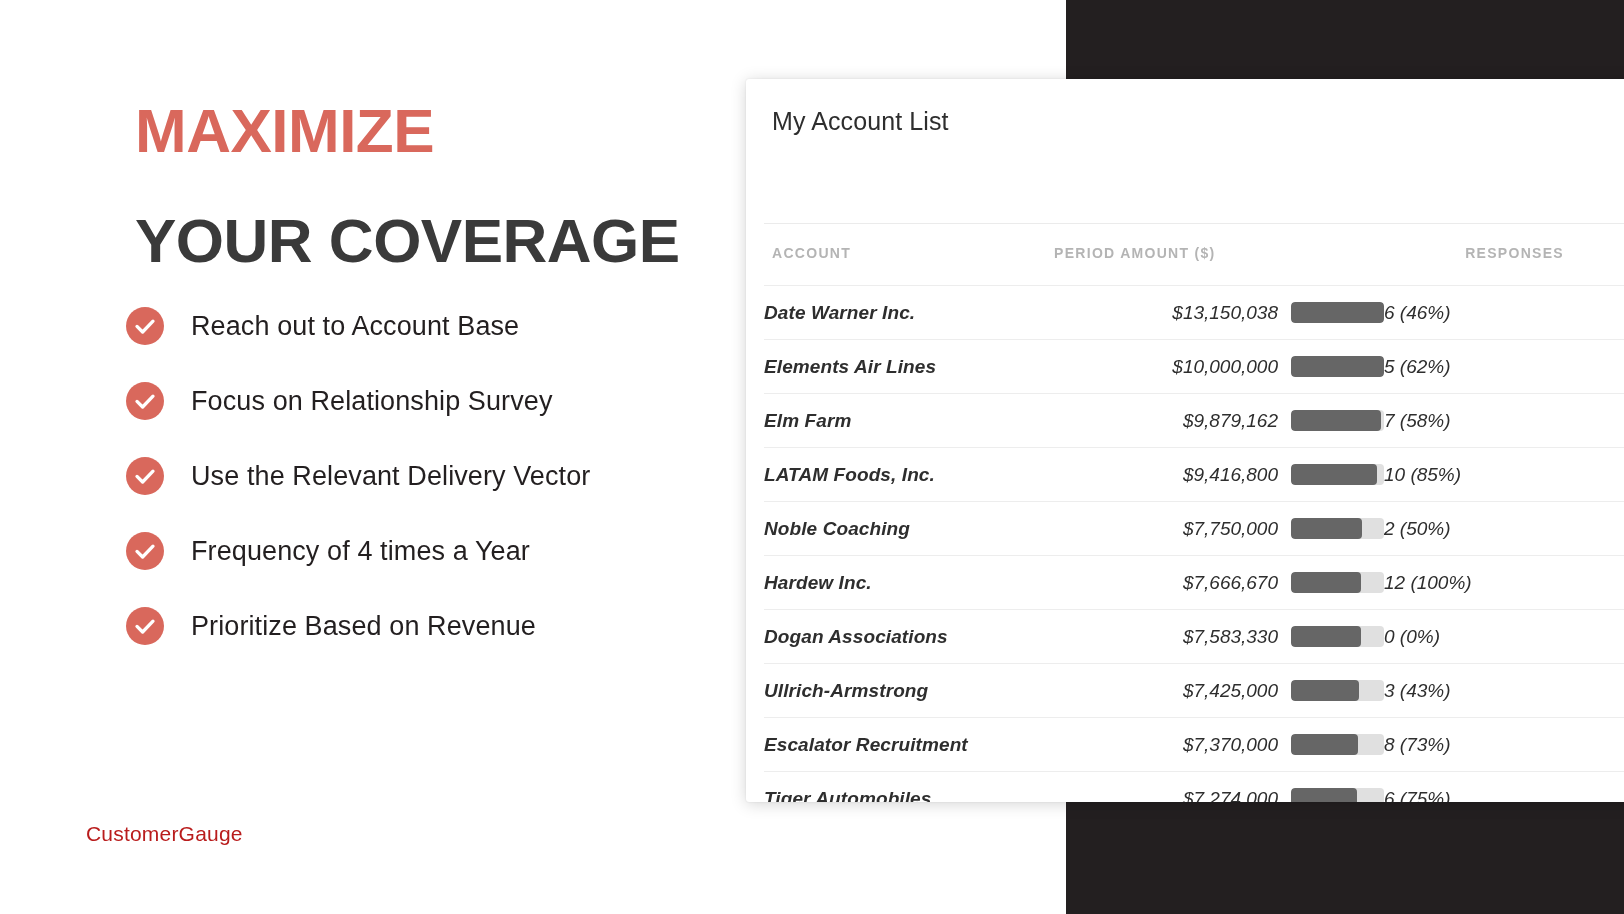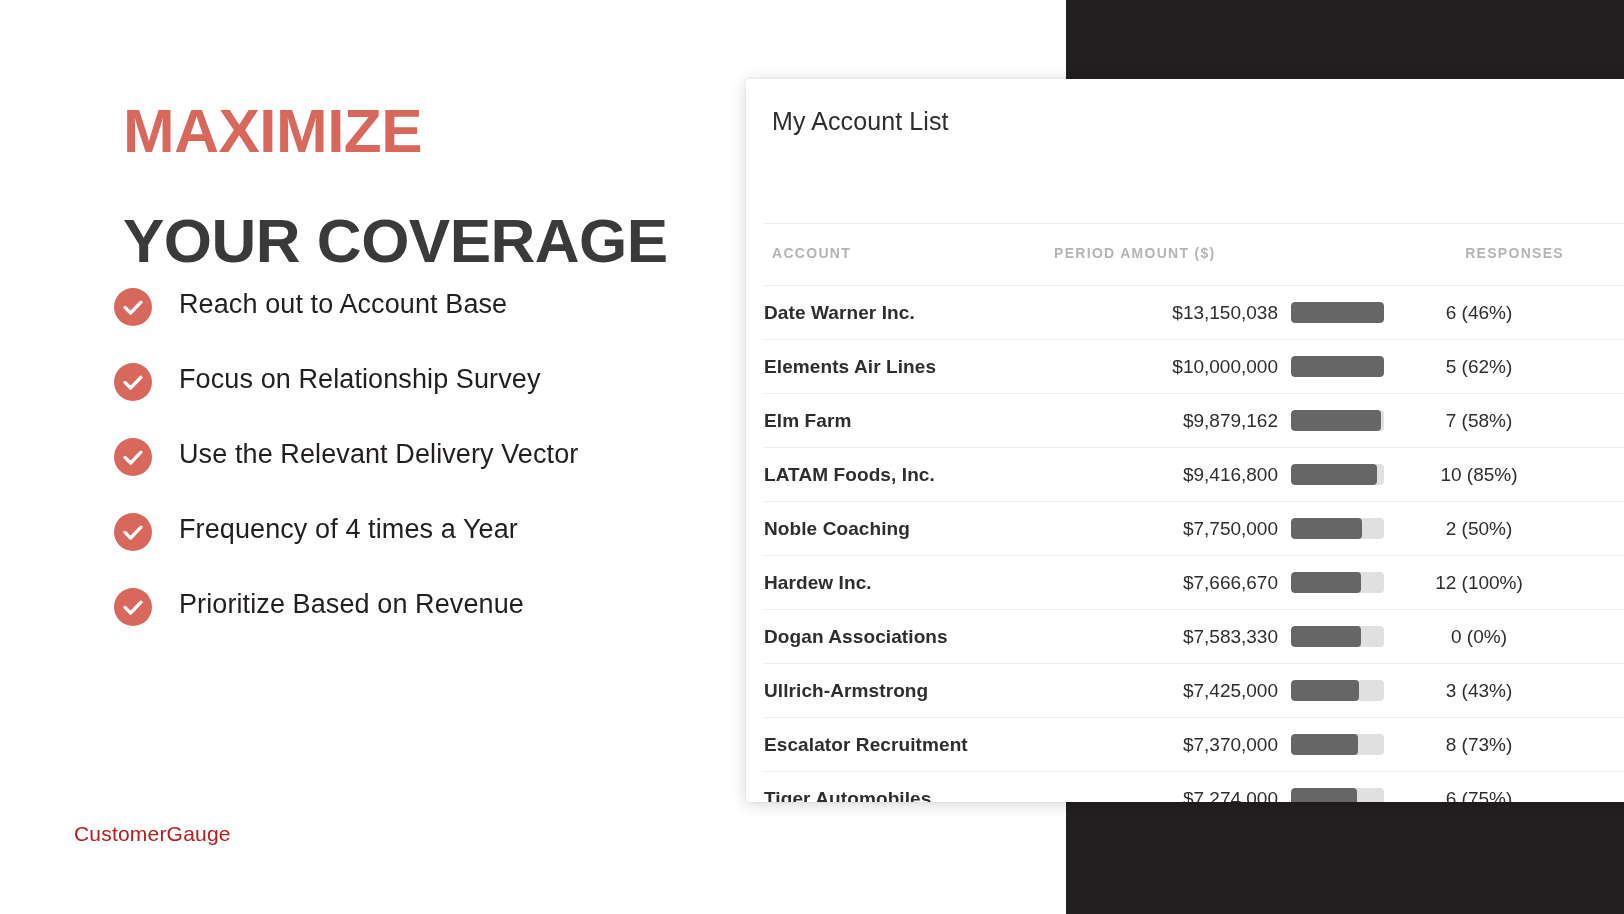--- a/index.html
+++ b/index.html
@@ -23,21 +23,21 @@
     left: 1066px;
     top: 0;
     width: 558px;
     height: 914px;
     background: #231f20;
   }
 
   
   .left-col {
     position: absolute;
-    left: 4px; top: 0;
+    left: 16px; top: 0;
     width: 770px;
     height: 914px;
     background: #ffffff;
     z-index: 3;
   }
 
   .headline {
     position: absolute;
     left: 119px;
     top: 96px;
@@ -64,21 +64,21 @@
   }
 
   .bullets {
     position: absolute;
     left: 110px;
     top: 288px;
     width: 620px;
   }
   .bullet {
     display: flex;
-    align-items: flex-start;
+    align-items: center;
     height: 75px;
   }
   .bullet .ico {
     width: 38px;
     height: 38px;
     flex: 0 0 38px;
     display: block;
   }
   .bullet .btext {
     margin-left: 27px;
@@ -154,20 +154,21 @@
   table.acct th.col-resp    { text-align: right; padding-right: 10px; }
   table.acct th.col-nps     { text-align: right; padding-right: 10px; }
 
   table.acct td {
     padding: 0;
     height: 54px;
     border-top: 1px solid #ededed;
     font-size: 19px;
     color: #2e2e2e;
     vertical-align: middle;
+    font-style: italic;
   }
   table.acct tbody tr:last-child td { border-bottom: 1px solid #ededed; }
 
   td.c-account {
     padding-left: 8px;
     color: #4a7fe0;
     font-weight: 700;
     font-size: 19px;
     letter-spacing: 0.1px;
     white-space: nowrap;
@@ -192,21 +193,21 @@
     background: #e0e0e0;
     flex: 0 0 93px;
     overflow: hidden;
   }
   .bar-fill {
     position: absolute;
     left: 0; top: 0; bottom: 0;
     background: #666666;
     border-radius: 4px;
   }
-  td.c-resp { text-align: center; padding-right: 10px; white-space: nowrap; }
+  td.c-resp { text-align: left; padding-right: 10px; white-space: nowrap; }
   td.c-nps  { text-align: right; padding-right: 10px; white-space: nowrap; }
 
   
   col.w-account { width: 290px; }
   col.w-amount  { width: 330px; }
   col.w-resp    { width: 190px; }
   col.w-nps     { width: 120px; }
 </style>
 </head>
 <body>

